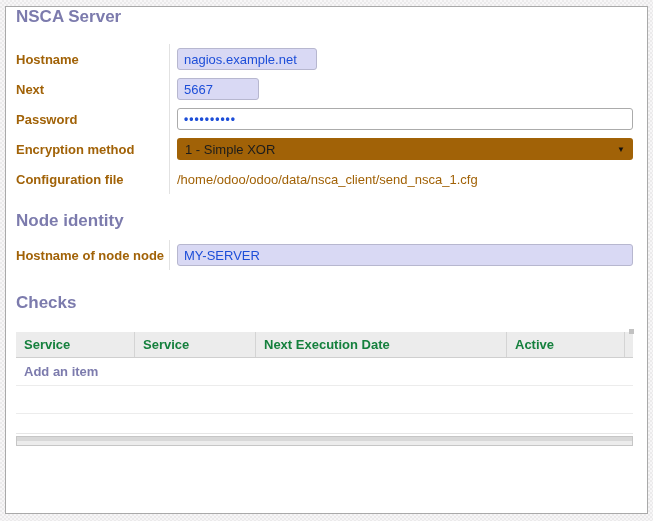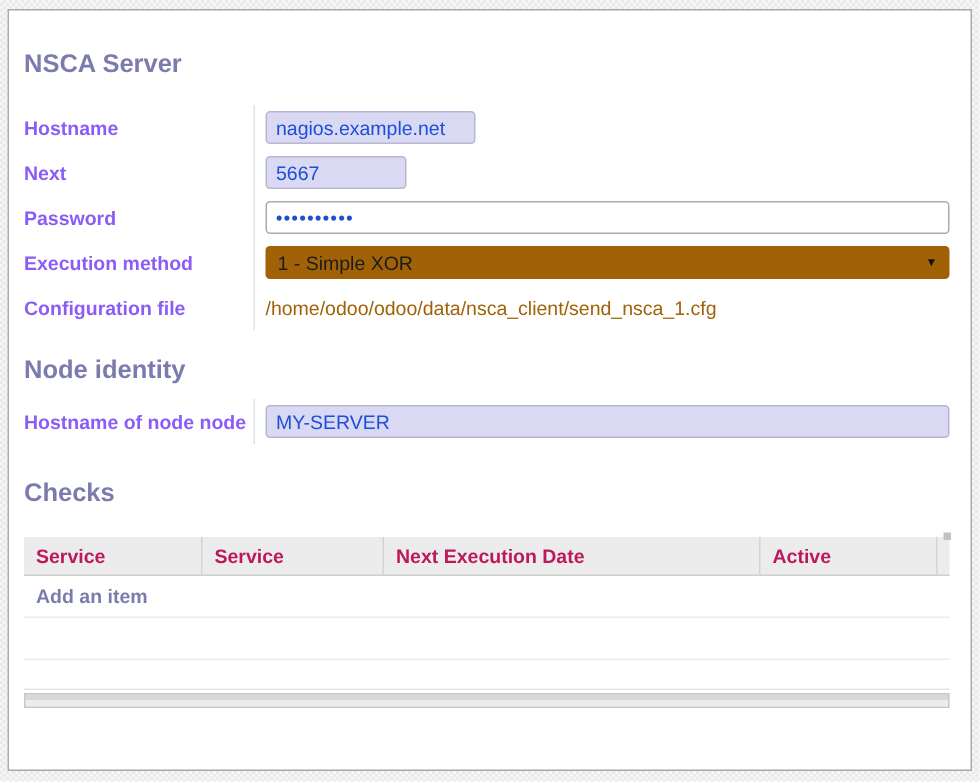--- a/index.html
+++ b/index.html
@@ -20,35 +20,34 @@
   .panel {
     position: absolute;
     left: 5px; top: 6px;
     width: 643px; height: 508px;
     background: #ffffff;
     border: 1px solid #a9a9a9;
     padding: 0 14px 0 10px;
     overflow: hidden;
   }
   h2.section-title {
-    margin-top: 26px;
     font-size: 17px;
     font-weight: bold;
     color: #7c7bad;
     line-height: 20px;
   }
   h2.nodeid-title { margin-top: 17px; }
   h2.checks-title { margin-top: 23px; }
   .form-rows { margin-top: 17px; }
   .node-row { margin-top: 9px; }
   .form-row { display: flex; align-items: center; height: 30px; }
   .form-row .flabel {
     width: 153px;
     font-weight: bold;
-    color: #8b5cf6;
+    color: #a16207;
     flex: none;
   }
   .form-row .vsep {
     width: 1px;
     align-self: stretch;
     background: #e2e2e2;
     flex: none;
   }
   .form-row .fvalue {
     flex: 1;
@@ -61,21 +60,21 @@
     border: 1px solid #b7b7cf;
     border-radius: 3px;
     background: #d9d9f4;
     color: #1d4ed8;
     font-family: "Liberation Sans", sans-serif;
     font-size: 13px;
     padding: 0 6px;
     outline: none;
   }
   input.hostname-input { width: 140px; }
-  input.port-input { width: 94px; }
+  input.port-input { width: 82px; }
   input.password-input {
     width: 100%;
     background: #ffffff;
     border: 1px solid #ababab;
     font-size: 12px;
     font-weight: bold;
     letter-spacing: 1px;
   }
   input.nodename-input { width: 100%; }
   .o-select {
@@ -105,21 +104,21 @@
     position: absolute;
     top: -3px; right: -1px;
     width: 5px; height: 5px;
     background: #c2c2c2;
   }
   .thead { display: flex; background: #ececec; border-bottom: 1px solid #cfcfcf; height: 26px; }
   .th {
     display: flex; align-items: center;
     padding-left: 8px;
     font-weight: bold;
-    color: #be185d;
+    color: #15803d;
     border-right: 1px solid #d4d4d4;
   }
   .th-service { width: 119px; }
   .th-server { width: 121px; }
   .th-nextdate { width: 251px; }
   .th-active { width: 118px; }
   .th-pad { flex: 1; border-right: none; }
   .add-row {
     height: 28px;
     display: flex; align-items: center;
@@ -168,21 +167,21 @@
 
     <div class="form-row">
       <span class="flabel">Password</span>
       <span class="vsep"></span>
       <span class="fvalue">
         <input class="o-input password-input" type="text" value="••••••••••" style="">
       </span>
     </div>
 
     <div class="form-row">
-      <span class="flabel">Execution method</span>
+      <span class="flabel">Encryption method</span>
       <span class="vsep"></span>
       <span class="fvalue">
         <div class="o-select">
           <span>1 - Simple XOR</span>
           <span class="arrow">▼</span>
         </div>
       </span>
     </div>
 
     <div class="form-row">

